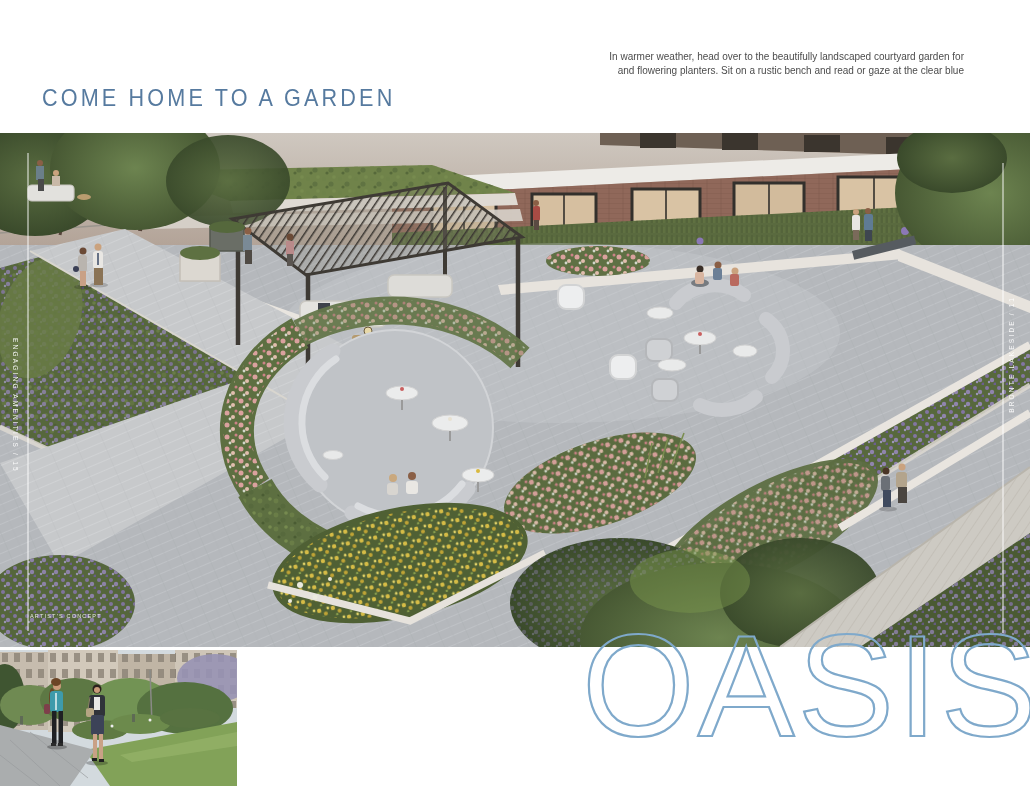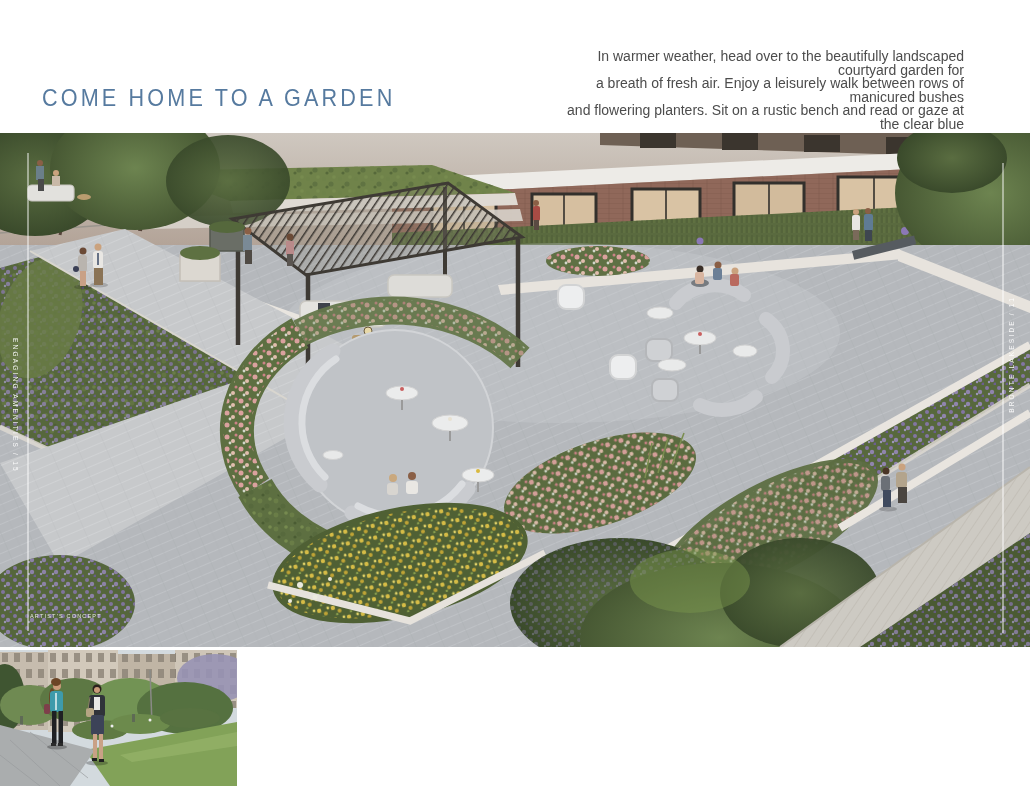--- a/index.html
+++ b/index.html
@@ -6,21 +6,21 @@
   body{width:1030px;height:786px;overflow:hidden;font-family:"Liberation Sans",sans-serif;}
   .page{position:relative;width:1030px;height:786px;background:#ffffff;}
 
   .headline{
     position:absolute;left:42px;top:84px;margin:0;
     font-size:24px;font-weight:400;letter-spacing:3.5px;color:#567a9f;
     transform:scaleX(.9);transform-origin:left top;white-space:nowrap;
   }
   .intro{
     position:absolute;top:50px;right:66px;width:420px;
-    text-align:right;font-size:14px;line-height:13.5px;color:#4c4c4c;
+    text-align:right;font-size:10px;line-height:13.5px;color:#4c4c4c;
   }
   .intro span{display:block;}
 
   .hero{position:absolute;left:0;top:133px;width:1030px;height:514px;}
   .hero svg{display:block;}
 
   .edge-label{
     position:absolute;color:#ffffff;font-size:6.5px;letter-spacing:2.2px;
     writing-mode:vertical-rl;white-space:nowrap;z-index:5;opacity:.92;
   }
@@ -39,21 +39,20 @@
 </style>
 </head>
 <body>
 
 <div class="page">
 
   <h1 class="headline">COME HOME TO A GARDEN</h1>
 
   <div class="intro">
     <span>In warmer weather, head over to the beautifully landscaped courtyard garden for</span>
-    <span>a breath of fresh air. Enjoy a leisurely walk between rows of manicured bushes</span>
     <span>and flowering planters. Sit on a rustic bench and read or gaze at the clear blue</span>
   </div>
 
   <div class="hero">
     <svg width="1030" height="514" viewBox="0 0 1030 514">
       <defs>
         <linearGradient id="wallG" x1="0" y1="0" x2="0" y2="1">
           <stop offset="0" stop-color="#cfc8c0"></stop>
             <stop offset="1" stop-color="#b1a195"></stop>
         </linearGradient>
@@ -453,14 +452,19 @@
         <line x1="90" y1="47" x2="88" y2="59" stroke="#8a7f66" stroke-width="1"></line>
         <rect x="91" y="65" width="13" height="20" rx="2" fill="#3c4358"></rect>
         <rect x="93" y="84" width="4" height="26" fill="#c9a186"></rect>
         <rect x="99" y="84" width="4" height="26" fill="#c9a186"></rect>
         <rect x="92" y="108" width="5" height="3" fill="#1f1f1f"></rect>
           <rect x="99" y="109" width="5" height="3" fill="#1f1f1f"></rect>
       </g>
     </svg>
   </div>
 
+  <div class="oasis">
+    <svg width="448" height="146" viewBox="0 0 448 146">
+      <text x="0" y="120" font-family="Liberation Sans, sans-serif" font-size="145" letter-spacing="3" fill="none" stroke="#7fa9cb" stroke-width="2.2">OASIS</text>
+    </svg>
+  </div>
 
 </div>
 
 </body></html>

